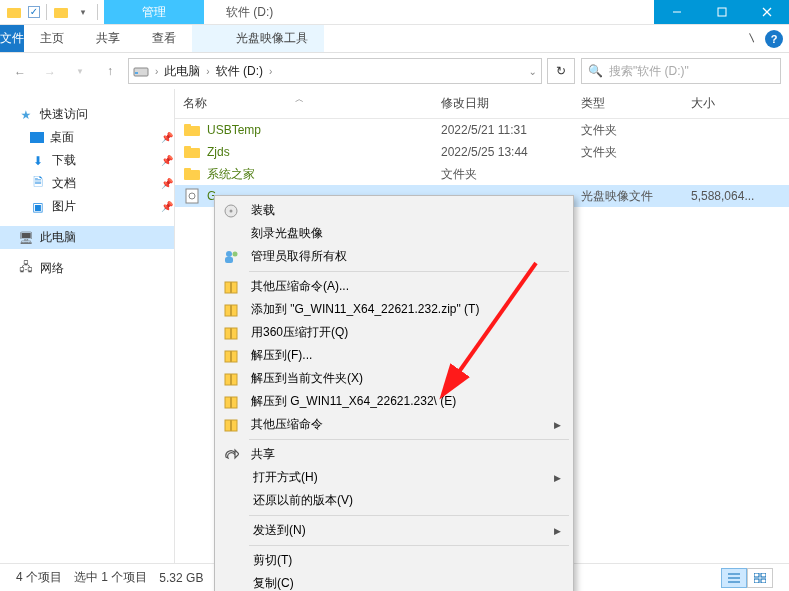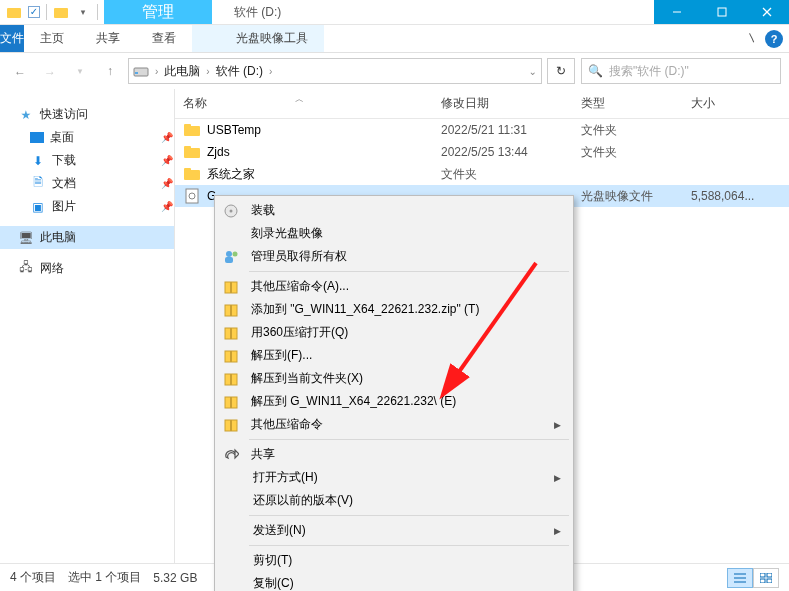--- a/index.html
+++ b/index.html
@@ -4,21 +4,21 @@
 <style>
 * { margin: 0; padding: 0; box-sizing: border-box; font-family: "Microsoft YaHei", "Segoe UI", sans-serif; font-size: 12px; }
 body { width: 789px; height: 591px; background: #fff; position: relative; overflow: hidden; }
 
 
 .titlebar { height: 25px; background: #fff; display: flex; align-items: stretch; border-bottom: 1px solid #e5e5e5; }
 .titlebar-left { display: flex; align-items: center; gap: 6px; padding: 0 6px; }
 .qat-icon { width: 16px; height: 16px; display: flex; align-items: center; justify-content: center; }
 .qat-divider { width: 1px; height: 16px; background: #ccc; }
 .titlebar-center { flex: 1; display: flex; align-items: stretch; }
-.tab-context { display: flex; align-items: center; padding: 8px 38px; background: #40c4ff; color: #fff; font-size: 16px; }
+.tab-context { display: flex; align-items: center; padding: 8px 38px; background: #40c4ff; color: #fff; font-size: 12px; }
 .tab-title { display: flex; align-items: center; padding: 0 22px; color: #555; }
 .win-controls { display: flex; }
 .win-btn { width: 45px; display: flex; align-items: center; justify-content: center; color: #fff; }
 .win-btn.wb1 { background: #0097d8; }
 .win-btn.wb2 { background: #0097d8; }
 .win-btn.wb3 { background: #0097d8; }
 
 
 .ribbon { height: 28px; background: #fff; display: flex; align-items: stretch; border-bottom: 1px solid #e1e1e1; }
 .ribbon-file { background: #1979ca; color: #fff; padding: 0 0; display: flex; align-items: center; }
@@ -53,38 +53,38 @@
 .cols { display: flex; height: 30px; align-items: center; border-bottom: 1px solid #e8e8e8; color: #444; padding-left: 8px; }
 .col-name { width: 258px; }
 .col-date { width: 140px; }
 .col-type { width: 110px; }
 .col-size { width: 80px; }
 .col-chev { font-size: 9px; color: #777; text-align: center; width: 100%; display: block; margin-top: -3px;}
 
 .row { display: flex; align-items: center; height: 22px; padding-left: 8px; }
 .row.selected { background: #cde8ff; }
 .row-icon { width: 18px; height: 16px; margin-right: 6px; display: flex; align-items: center; justify-content: center; }
-.row-name { width: 234px; color: #000000; white-space: nowrap; overflow: hidden; }
+.row-name { width: 234px; color: #4d7c0f; white-space: nowrap; overflow: hidden; }
 .row-date { width: 140px; color: #555; }
 .row-type { width: 110px; color: #555; }
 .row-size { width: 80px; color: #555; text-align: left; }
 
 
 .ctxmenu { position: absolute; left: 214px; top: 195px; width: 360px; background: #f2f2f2; border: 1px solid #bdbdbd; box-shadow: 3px 3px 6px rgba(0,0,0,.25); z-index: 50; padding: 3px 2px; }
 .ctx-item { display: flex; align-items: center; height: 23px; padding: 0 10px 0 4px; gap: 10px; color: #000; }
 .ctx-item.submenu::after { content: "▶"; color: #555; font-size: 9px; margin-left: auto; }
 .ctx-icon { width: 20px; height: 20px; display: flex; align-items: center; justify-content: center; }
 .ctx-sep { height: 1px; background: #d8d8d8; margin: 3px 2px 3px 32px; }
 .ctx-item.indent { padding-left: 36px; }
 
 
 .annot-arrow { position: absolute; left: 426px; top: 255px; z-index: 60; pointer-events: none; }
 
 
-.statusbar { position: absolute; bottom: 0; left: 0; right: 0; height: 28px; border-top: 1px solid #e5e5e5; display: flex; align-items: center; padding: 0 10px; gap: 12px; color: #444; background: #fff; }
+.statusbar { position: absolute; bottom: 0; left: 0; right: 0; height: 28px; border-top: 1px solid #e5e5e5; display: flex; align-items: center; padding: 0 16px; gap: 12px; color: #444; background: #fff; }
 .statusbar .spacer { flex: 1; }
 .view-toggle { display: flex; gap: 0; }
 .view-btn { width: 26px; height: 20px; border: 1px solid #ccc; display: flex; align-items: center; justify-content: center; color: #0066b3; }
 .view-btn.active { background: #cde8ff; border-color: #7cb8e6; }
 
 
 .folder-svg { fill: #ffcf4b; }
 .file-svg { fill: #fff; stroke: #888; }
 </style>
 </head>

